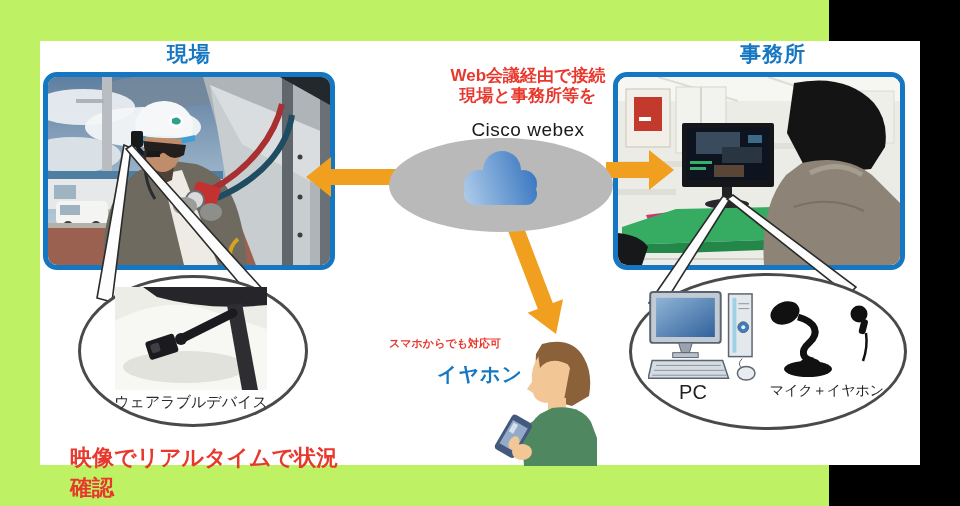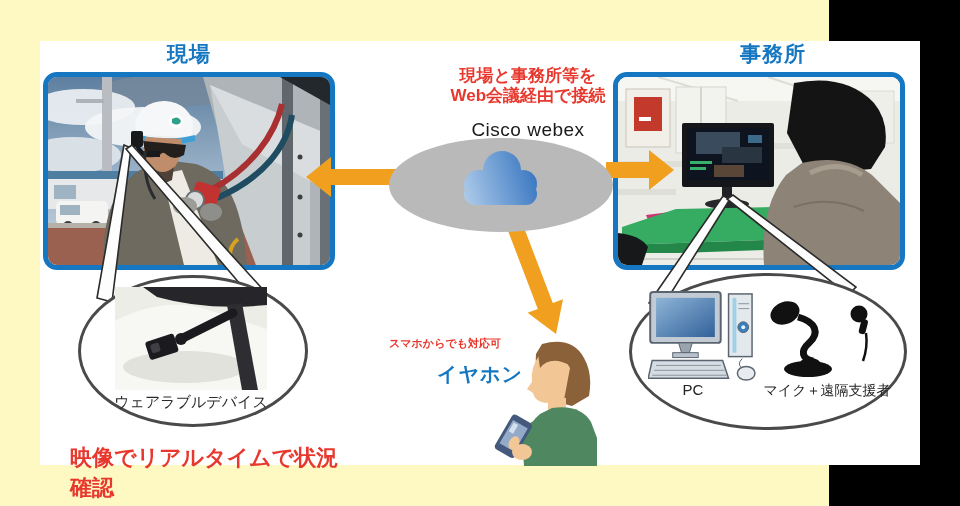--- a/index.html
+++ b/index.html
@@ -1,18 +1,18 @@
 <!DOCTYPE html>
 <html><head>
 <meta charset="utf-8">
 <style>
   * { margin:0; padding:0; box-sizing:border-box; }
   html,body { width:960px; height:506px; background:#000; overflow:hidden; }
   body { font-family:"Liberation Sans","DejaVu Sans",sans-serif; }
-  .stage { position:relative; width:829px; height:506px; background:#fef9c3; }
+  .stage { position:relative; width:829px; height:506px; background:#bef264; }
   .panel { position:absolute; left:40px; top:41px; width:880px; height:424px; background:#fff; }
   .abs { position:absolute; }
 
   .photo { position:absolute; border:5px solid #1577C2; border-radius:14px; overflow:hidden; background:#ccc; }
   .photo svg { display:block; width:100%; height:100%; }
 
   .title { position:absolute; text-align:center; font-size:21px; font-weight:bold; color:#1577C2; letter-spacing:1px; }
 
   .center-text { position:absolute; left:378px; top:66px; width:300px; text-align:center; line-height:20px; }
   .red-line { font-size:17px; font-weight:bold; color:#E8382D; }
@@ -24,21 +24,21 @@
   .oval { position:absolute; background:#fff; border:3px solid #4A4A4A; border-radius:50%; }
 
   .wearable-photo { position:absolute; left:115px; top:287px; width:152px; height:103px; overflow:hidden; }
   .wearable-photo svg { display:block; width:100%; height:100%; }
   .wearable-label { position:absolute; left:91px; top:393px; width:200px; text-align:center; font-size:15px; color:#2A2A2A; }
   .realtime-note { position:absolute; left:70px; top:443px; width:280px; font-size:22px; font-weight:bold; color:#E8382D; }
 
   .smartphone-note { position:absolute; left:355px; top:336px; width:180px; text-align:center; font-size:11px; font-weight:bold; color:#E8382D; }
   .supporter-label { position:absolute; left:390px; top:361px; width:180px; text-align:center; font-size:20px; font-weight:bold; color:#1577C2; letter-spacing:1px; }
 
-  .pc-label { position:absolute; left:643px; top:381px; width:100px; text-align:center; font-size:15px; color:#222; }
+  .pc-label { position:absolute; left:643px; top:381px; width:100px; text-align:center; font-size:20px; color:#222; }
   .mic-label { position:absolute; left:747px; top:382px; width:160px; text-align:center; font-size:14px; color:#222; }
 
   svg.overlay { position:absolute; left:0; top:0; width:960px; height:506px; pointer-events:none; }
 </style>
 </head>
 <body>
 
 <div class="stage">
   <div class="panel"></div>
 
@@ -200,21 +200,21 @@
     <path d="M30,17 C48,22 52,33 41,43 C32,51 34,59 45,61" stroke="#111" stroke-width="7" fill="none"></path>
     <ellipse cx="40" cy="69" rx="24" ry="8" fill="#111"></ellipse>
     <ellipse cx="42" cy="63" rx="10" ry="5" fill="#111"></ellipse>
   </svg>
   <svg class="abs" style="left:848px; top:305px; width:28px; height:58px;" viewBox="0 0 28 58">
     <circle cx="11" cy="9" r="8.5" fill="#111"></circle>
     <rect x="12" y="14" width="7" height="15" rx="3" fill="#111" transform="rotate(14 15 21)"></rect>
     <path d="M18,28 q2,14 -3,28" stroke="#111" stroke-width="2.5" fill="none"></path>
   </svg>
   <div class="pc-label">PC</div>
-  <div class="mic-label">マイク＋遠隔支援者</div>
+  <div class="mic-label">マイク＋イヤホン</div>
 
   <svg class="overlay">
     <g fill="#F0A01E">
       <polygon points="306,177 331,157 331,169 398,169 398,185 331,185 331,197"></polygon>
       <polygon points="674,170 649,150 649,162 606,162 606,178 649,178 649,190"></polygon>
       <polygon points="521.5,221.1 552.8,303.1 563,299.2 556,334 527.6,312.8 537.8,308.9 506.5,226.9"></polygon>
     </g>
   </svg>
 
   <div class="cloud-ellipse"></div>
@@ -227,22 +227,22 @@
     </defs>
     <g fill="url(#cg)">
       <circle cx="24" cy="38" r="15"></circle>
       <circle cx="47" cy="23" r="19"></circle>
       <circle cx="68" cy="37" r="14"></circle>
       <rect x="9" y="36" width="73" height="22" rx="11"></rect>
     </g>
   </svg>
 
   <div class="center-text">
+    <div class="red-line">Web会議経由で接続</div>
     <div class="red-line">現場と事務所等を</div>
-    <div class="red-line">Web会議経由で接続</div>
     <div class="webex">Cisco webex</div>
   </div>
 
   <div class="smartphone-note">スマホからでも対応可</div>
   <div class="supporter-label">イヤホン</div>
 
   <svg class="abs" style="left:492px; top:340px; width:105px; height:126px;" viewBox="0 0 105 126">
     <rect x="40" y="118" width="62" height="8" fill="#5A5550"></rect>
     <path d="M50,4 Q80,-4 92,18 Q101,34 97,56 L80,66 58,60 Q42,40 44,14 Z" fill="#8A6138"></path>
     <path d="M48,14 Q38,28 40,42 L35,49 41,53 Q43,62 54,63 L72,60 78,28 Q68,10 48,14 Z" fill="#F3C795"></path>

